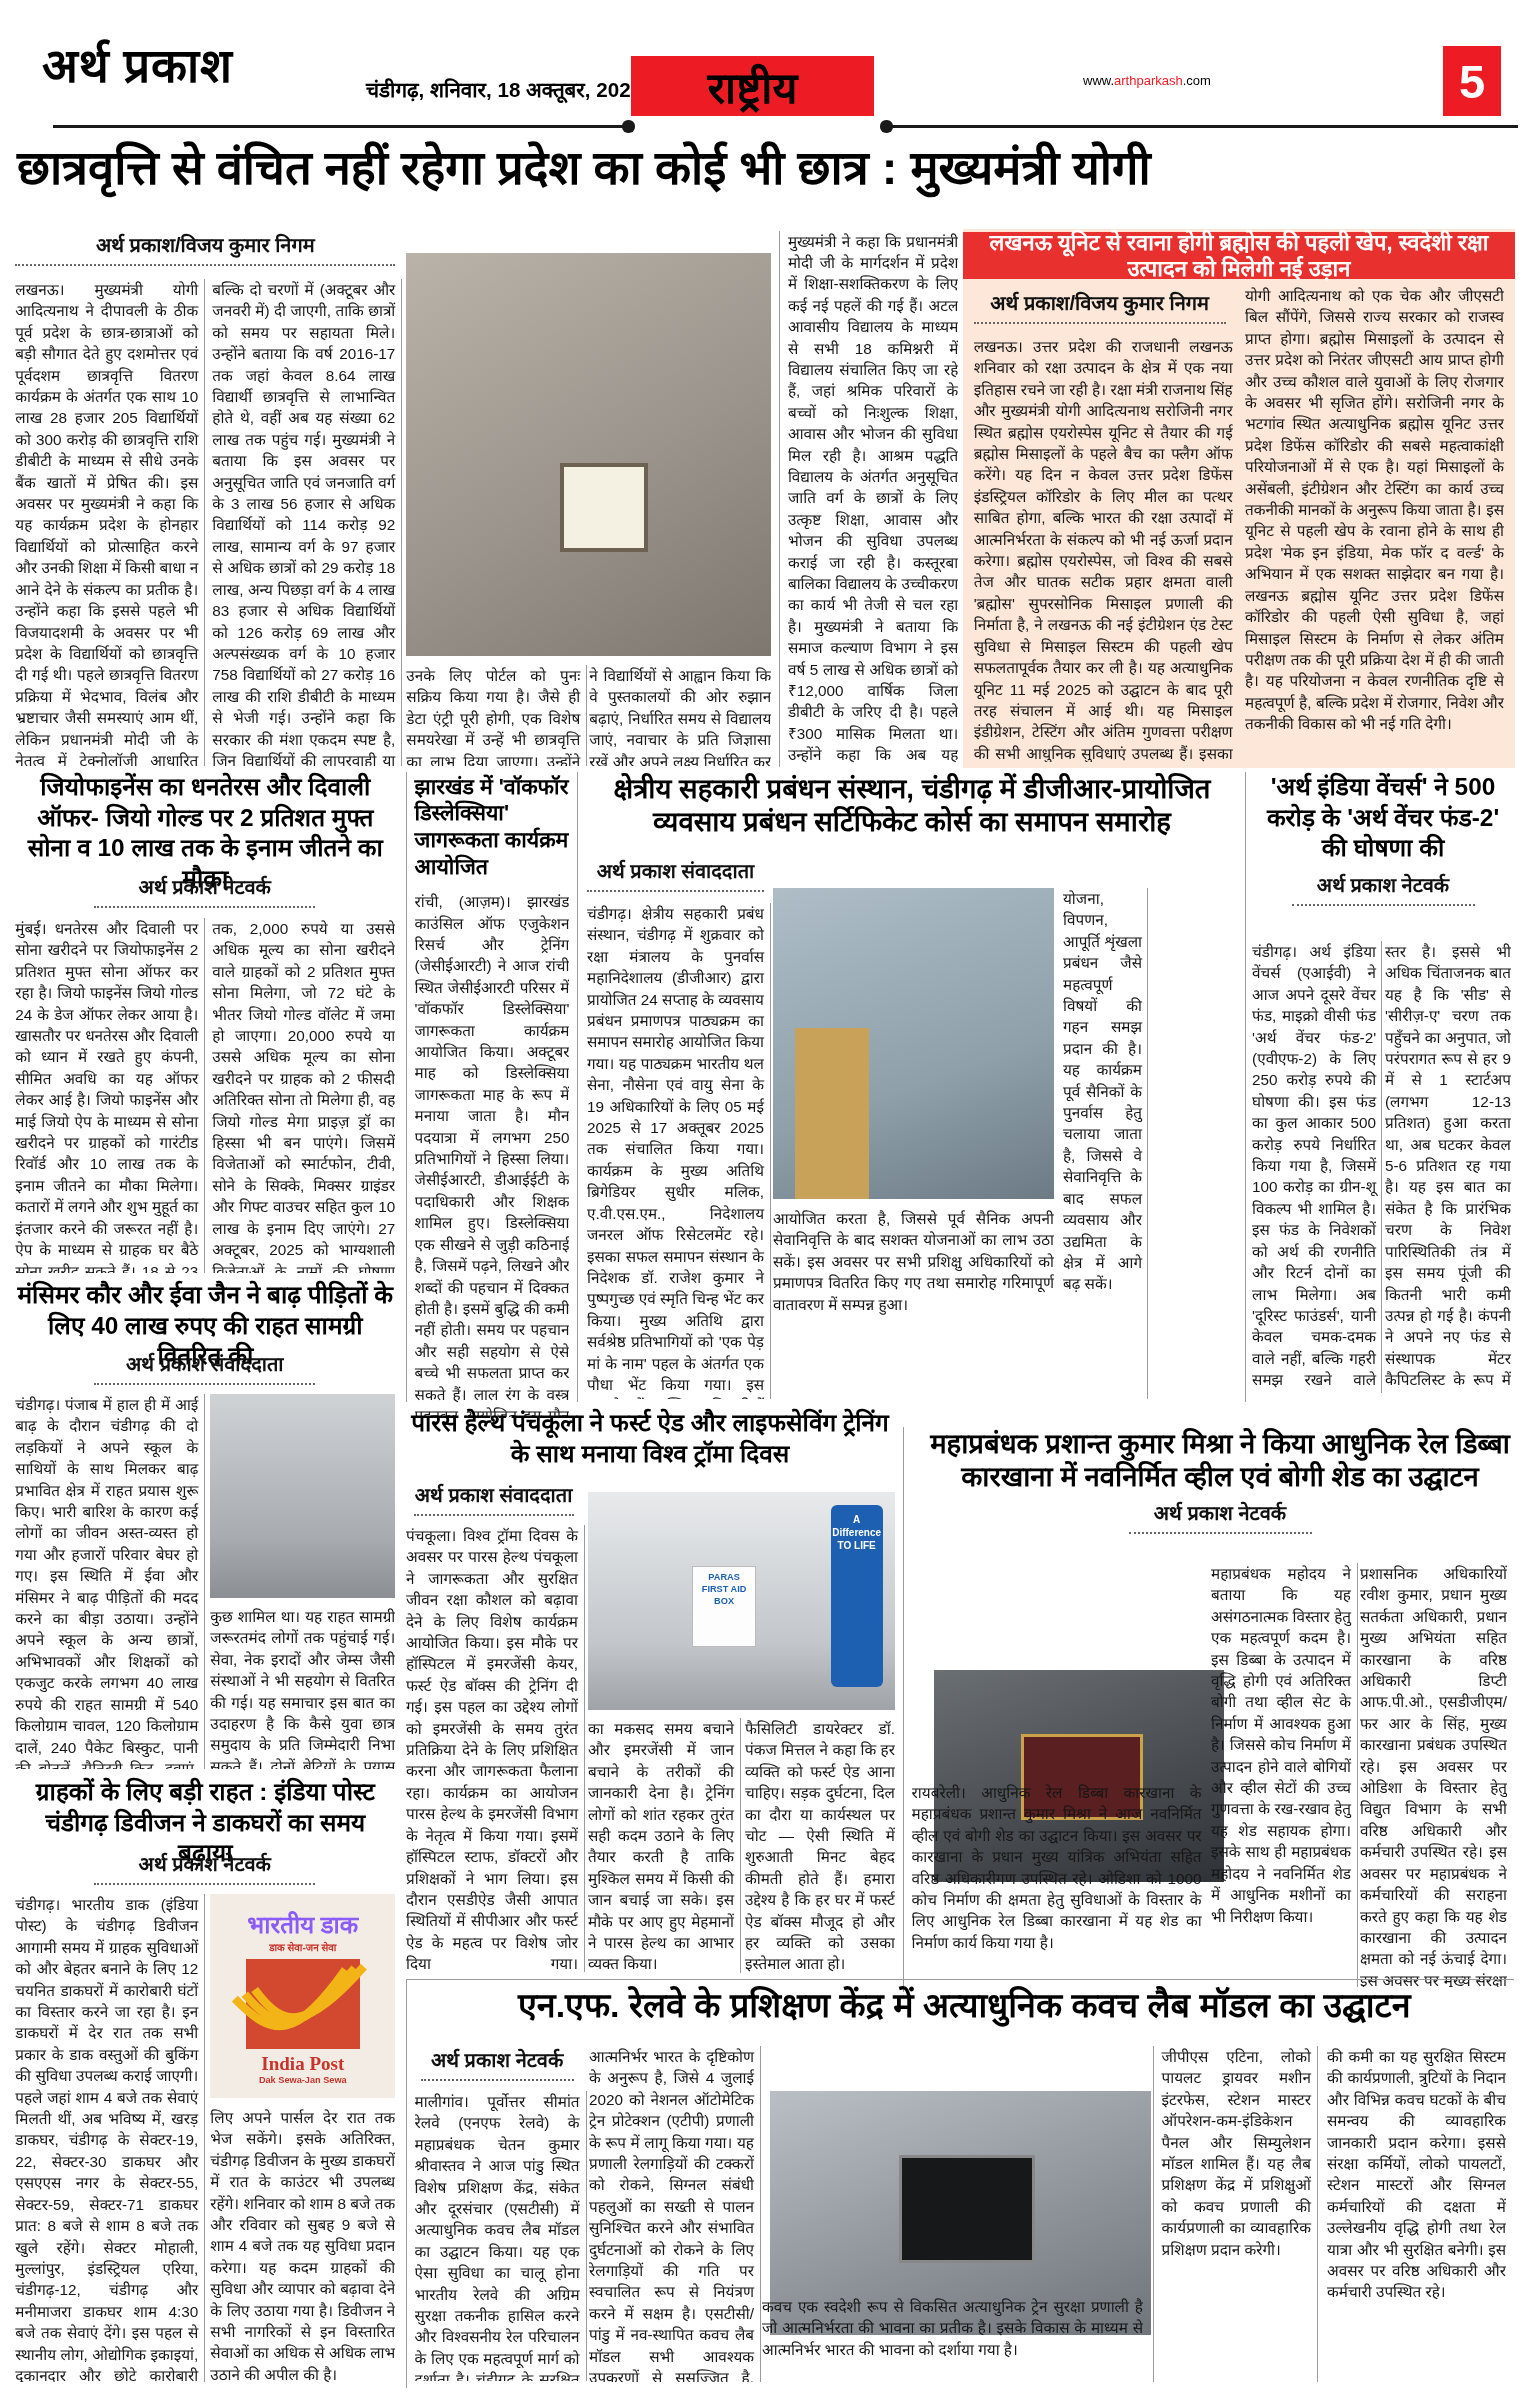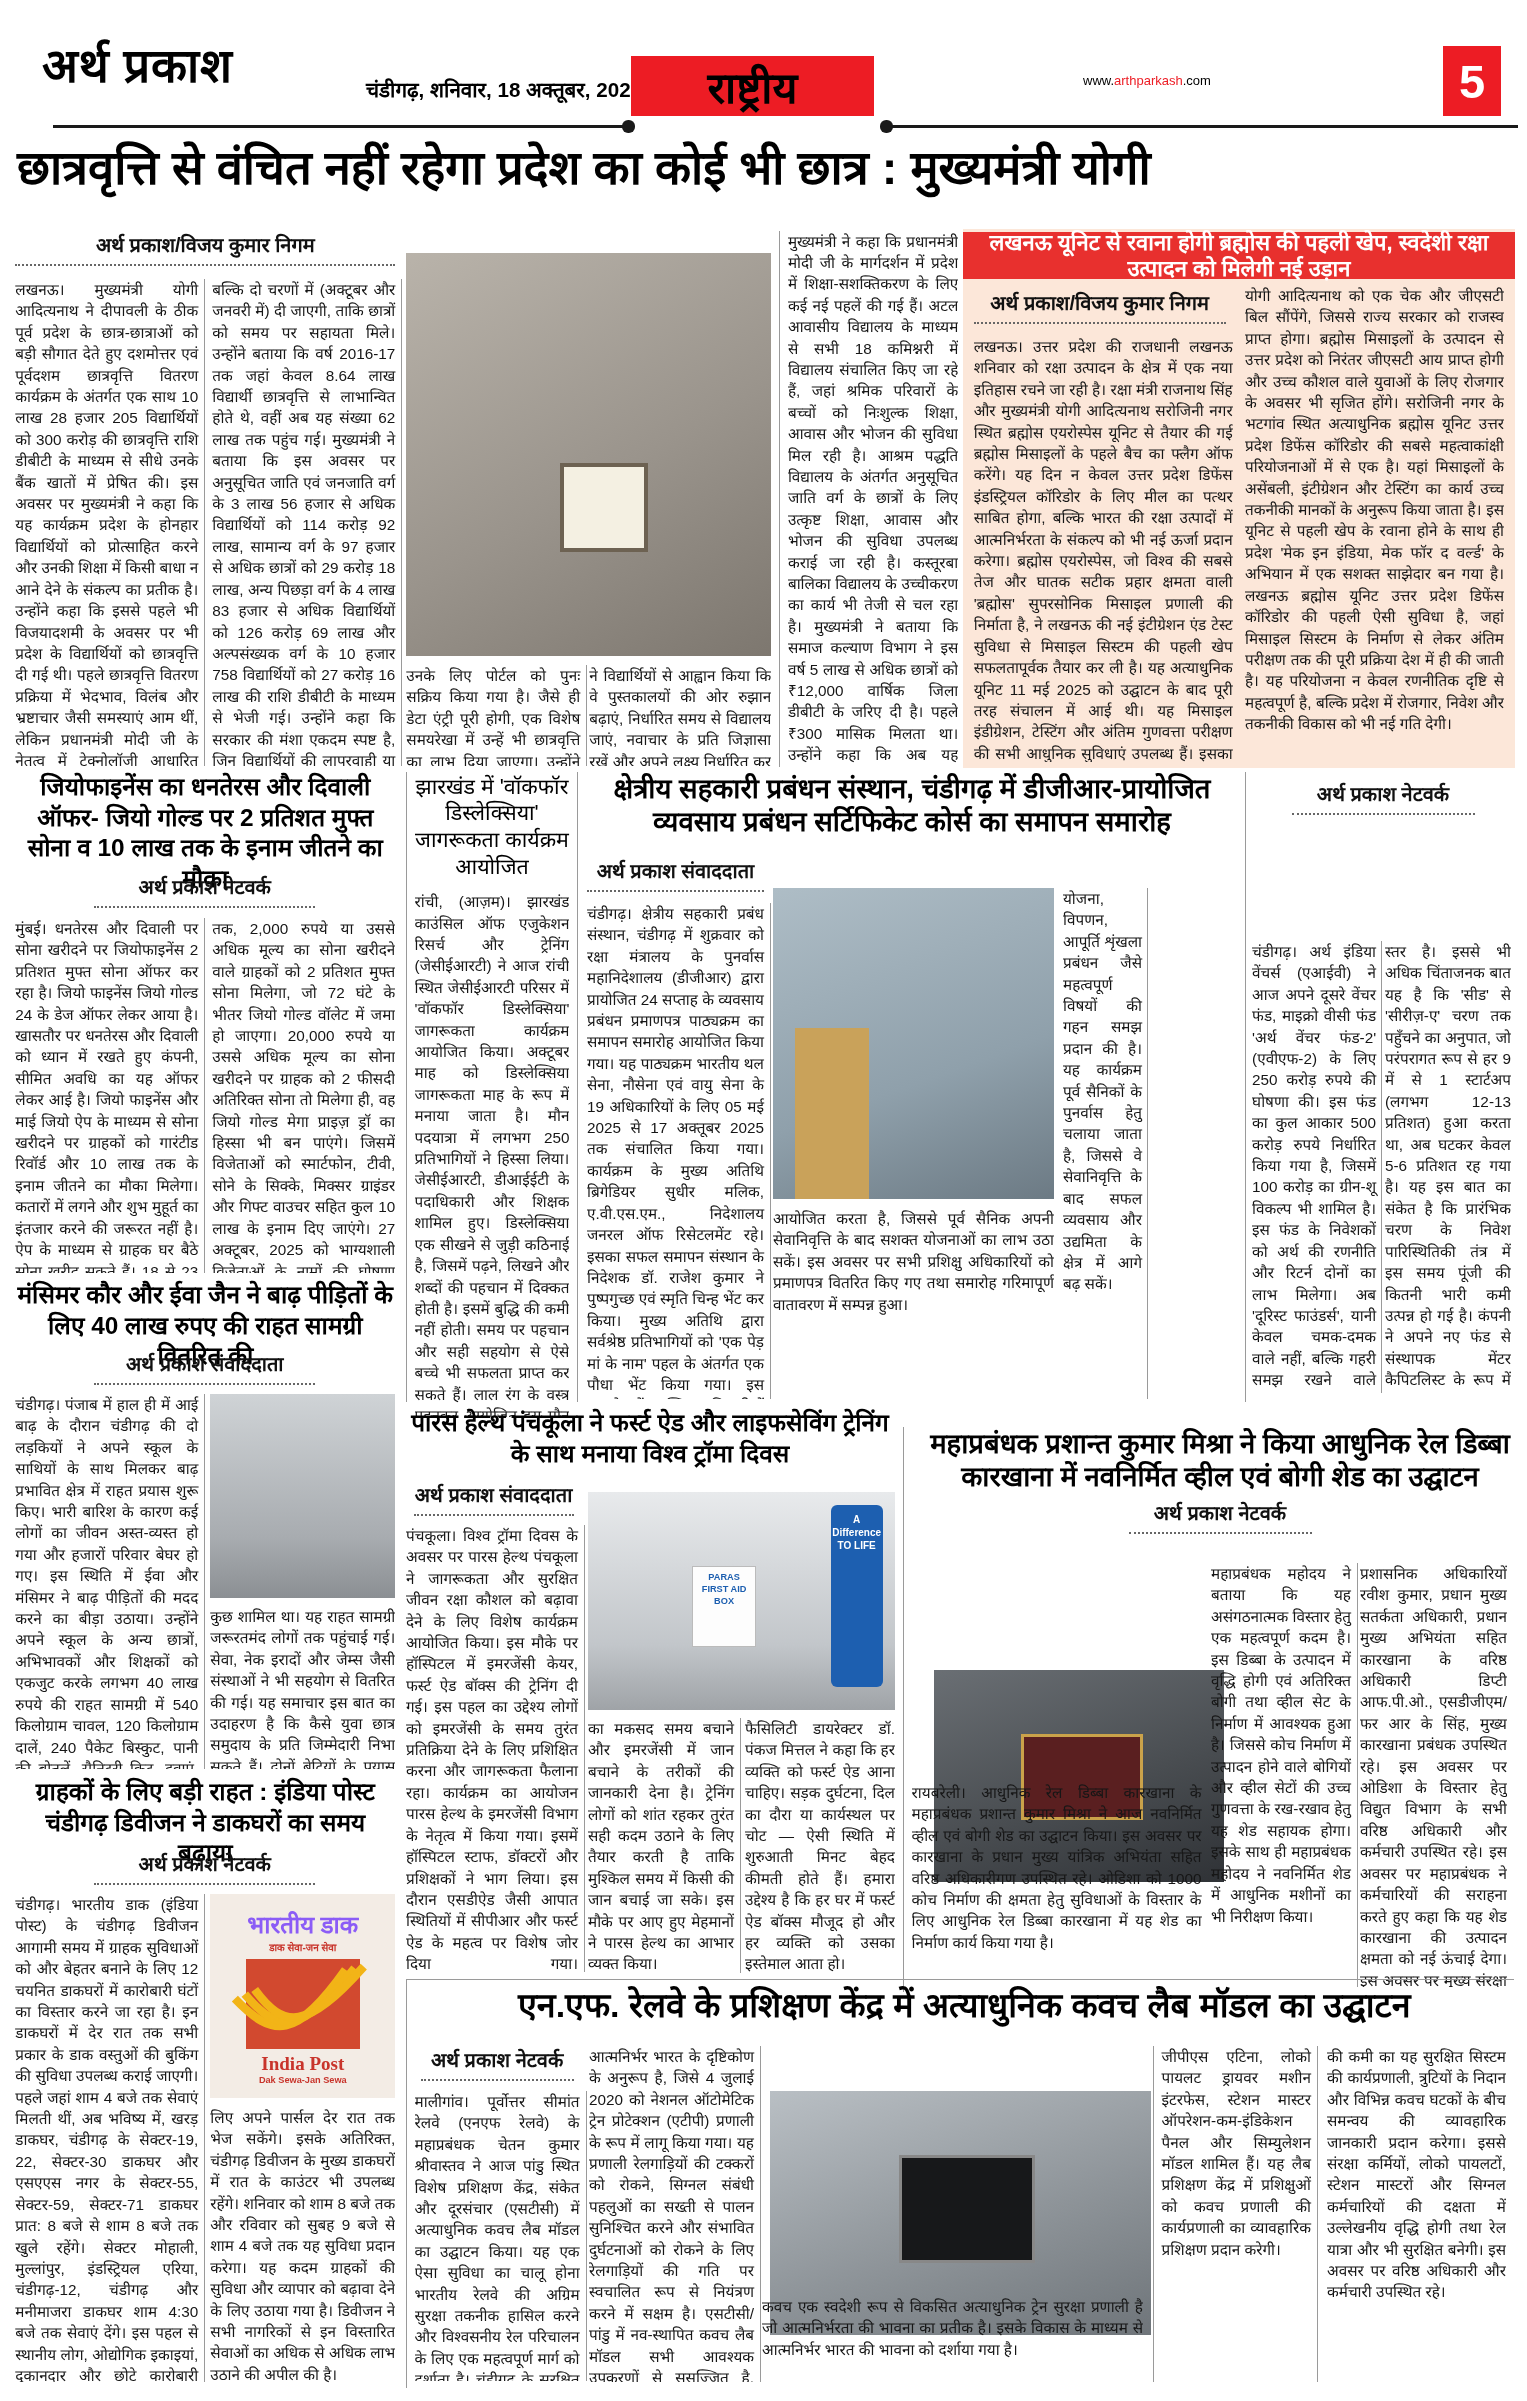--- a/index.html
+++ b/index.html
@@ -15,21 +15,21 @@
   .site .mid{color:#ed1c24;}
   .pageno{background:#ed1c24;color:#fff;font-size:47px;font-weight:bold;
           display:flex;align-items:center;justify-content:center;}
   .rule{height:3.1px;background:#1a1a1a;}
   .rule .dot{position:absolute;top:-4.6px;width:12.2px;height:12.2px;border-radius:50%;background:#1a1a1a;}
   
   .h-main{font-size:47px;font-weight:bold;line-height:1.08;color:#000;}
   .h-xl{font-size:34px;font-weight:bold;line-height:1.15;color:#000;text-align:center;}
   .h-lg{font-size:27.5px;font-weight:bold;line-height:1.2;color:#000;text-align:center;}
   .h-md{font-size:24.4px;font-weight:bold;line-height:1.25;color:#000;text-align:center;}
-  .h-sm{font-size:21.4px;font-weight:normal;line-height:1.25;color:#000;text-align:center;}
+  .h-sm{font-size:21.4px;font-weight:bold;line-height:1.25;color:#000;text-align:left;}
   .byline{font-size:20px;font-weight:bold;text-align:center;color:#111;
           border-bottom:2.3px dotted #666;padding-bottom:6.1px;}
   .body{font-size:15.3px;line-height:1.40;text-align:justify;color:#161616;overflow:hidden;}
   .colrule{border-right:0.8px solid #9a9a9a;}
   .photo{position:relative;overflow:hidden;}
   .ph-stage{background:linear-gradient(150deg,#b9b3aa 0%,#9a948c 55%,#7d776f 100%);}
   .ph-stage .cert{position:absolute;left:42%;top:52%;width:22%;height:20%;background:#f4f0e2;border:4.6px solid #6d6252;}
   .ph-grad{background:linear-gradient(160deg,#aebdc6 0%,#8fa0ab 60%,#6c7a84 100%);}
   .ph-grad .podium{position:absolute;left:8%;bottom:0;width:26%;height:55%;background:#c9a25a;}
   .ph-street{background:linear-gradient(180deg,#cfd3d6 0%,#a8acb0 70%,#8b8f93 100%);}
@@ -111,20 +111,21 @@
     <div class="abs byline" style="left:0;top:85px;width:177px;">अर्थ प्रकाश संवाददाता</div>
     <div class="abs body colrule" style="left:0;top:131px;width:177px;height:496px;padding-right:6.1px;">चंडीगढ़। क्षेत्रीय सहकारी प्रबंध संस्थान, चंडीगढ़ में शुक्रवार को रक्षा मंत्रालय के पुनर्वास महानिदेशालय (डीजीआर) द्वारा प्रायोजित 24 सप्ताह के व्यवसाय प्रबंधन प्रमाणपत्र पाठ्यक्रम का समापन समारोह आयोजित किया गया। यह पाठ्यक्रम भारतीय थल सेना, नौसेना एवं वायु सेना के 19 अधिकारियों के लिए 05 मई 2025 से 17 अक्तूबर 2025 तक संचालित किया गया। कार्यक्रम के मुख्य अतिथि ब्रिगेडियर सुधीर मलिक, ए.वी.एस.एम., निदेशालय जनरल ऑफ रिसेटलमेंट रहे। इसका सफल समापन संस्थान के निदेशक डॉ. राजेश कुमार ने पुष्पगुच्छ एवं स्मृति चिन्ह भेंट कर किया। मुख्य अतिथि द्वारा सर्वश्रेष्ठ प्रतिभागियों को 'एक पेड़ मां के नाम' पहल के अंतर्गत एक पौधा भेंट किया गया। इस समारोह में उपस्थित अधिकारियों ने अपने अनुभव साझा करते हुए बताया कि इस पाठ्यक्रम ने उन्हें व्यवसाय प्रबंधन, वित्तीय</div>
     <div class="abs photo ph-grad" style="left:186px;top:116px;width:281px;height:311px;">
         <span class="podium"></span>
       </div>
     <div class="abs body" style="left:186px;top:436px;width:281px;height:191px;">आयोजित करता है, जिससे पूर्व सैनिक अपनी सेवानिवृत्ति के बाद सशक्त योजनाओं का लाभ उठा सकें। इस अवसर पर सभी प्रशिक्षु अधिकारियों को प्रमाणपत्र वितरित किए गए तथा समारोह गरिमापूर्ण वातावरण में सम्पन्न हुआ।</div>
     <div class="abs body colrule" style="left:476px;top:116px;width:79px;height:511px;padding-right:4.6px;">योजना, विपणन, आपूर्ति शृंखला प्रबंधन जैसे महत्वपूर्ण विषयों की गहन समझ प्रदान की है। यह कार्यक्रम पूर्व सैनिकों के पुनर्वास हेतु चलाया जाता है, जिससे वे सेवानिवृत्ति के बाद सफल व्यवसाय और उद्यमिता के क्षेत्र में आगे बढ़ सकें।</div>
   </div>
 
   <div class="abs" style="left:1245px;top:772px;width:269px;height:630px;border-left:0.8px solid #9a9a9a;padding-left:6.1px;box-sizing:border-box;">
+    <div class="h-md">'अर्थ इंडिया वेंचर्स' ने 500 करोड़ के 'अर्थ वेंचर फंड-2' की घोषणा की</div>
     <div class="byline" style="width:183px;margin:7.6px auto 0;">अर्थ प्रकाश नेटवर्क</div>
     <div class="body colrule abs" style="left:6.1px;top:169px;width:124px;height:452px;padding-right:4.6px;">चंडीगढ़। अर्थ इंडिया वेंचर्स (एआईवी) ने आज अपने दूसरे वेंचर फंड, माइक्रो वीसी फंड 'अर्थ वेंचर फंड-2' (एवीएफ-2) के लिए 250 करोड़ रुपये की घोषणा की। इस फंड का कुल आकार 500 करोड़ रुपये निर्धारित किया गया है, जिसमें 100 करोड़ का ग्रीन-शू विकल्प भी शामिल है। इस फंड के निवेशकों को अर्थ की रणनीति और रिटर्न दोनों का लाभ मिलेगा। अब 'दूरिस्ट फाउंडर्स', यानी केवल चमक-दमक वाले नहीं, बल्कि गहरी समझ रखने वाले संस्थापकों को प्राथमिकता दी जाएगी।</div>
     <div class="body abs" style="left:139px;top:169px;width:126px;height:452px;">स्तर है। इससे भी अधिक चिंताजनक बात यह है कि 'सीड' से 'सीरीज़-ए' चरण तक पहुँचने का अनुपात, जो परंपरागत रूप से हर 9 में से 1 स्टार्टअप (लगभग 12-13 प्रतिशत) हुआ करता था, अब घटकर केवल 5-6 प्रतिशत रह गया है। यह इस बात का संकेत है कि प्रारंभिक चरण के निवेश पारिस्थितिकी तंत्र में इस समय पूंजी की कितनी भारी कमी उत्पन्न हो गई है। कंपनी ने अपने नए फंड से संस्थापक मेंटर कैपिटलिस्ट के रूप में फंड जुटाने वाले स्टार्टअप्स को शुरुआती चरण में मदद करने की योजना बनाई है। इससे अर्थ प्रकाश की रणनीति असल में 'विटेज फंड्स' का निर्माण करती है।</div>
   </div>
 
   <div class="abs" style="left:15.3px;top:1280px;width:380px;height:492px;">
     <div class="abs h-md" style="left:0;top:0;width:380px;">मंसिमर कौर और ईवा जैन ने बाढ़ पीड़ितों के लिए 40 लाख रुपए की राहत सामग्री वितरित की</div>
     <div class="abs byline" style="left:79px;top:70px;width:221px;">अर्थ प्रकाश संवाददाता</div>
     <div class="abs body colrule" style="left:0;top:114px;width:183px;height:375px;padding-right:6.1px;">चंडीगढ़। पंजाब में हाल ही में आई बाढ़ के दौरान चंडीगढ़ की दो लड़कियों ने अपने स्कूल के साथियों के साथ मिलकर बाढ़ प्रभावित क्षेत्र में राहत प्रयास शुरू किए। भारी बारिश के कारण कई लोगों का जीवन अस्त-व्यस्त हो गया और हजारों परिवार बेघर हो गए। इस स्थिति में ईवा और मंसिमर ने बाढ़ पीड़ितों की मदद करने का बीड़ा उठाया। उन्होंने अपने स्कूल के अन्य छात्रों, अभिभावकों और शिक्षकों को एकजुट करके लगभग 40 लाख रुपये की राहत सामग्री में 540 किलोग्राम चावल, 120 किलोग्राम दालें, 240 पैकेट बिस्कुट, पानी की बोतलें, सैनिटरी किट, दवाएं, कंबल, मैट्रेसी पैड, दवाएं, घरेलू सामग्री, गद्दे, कंबल और भी बहुत</div>
     <div class="abs photo ph-street" style="left:195px;top:114px;width:185px;height:204px;"></div>

